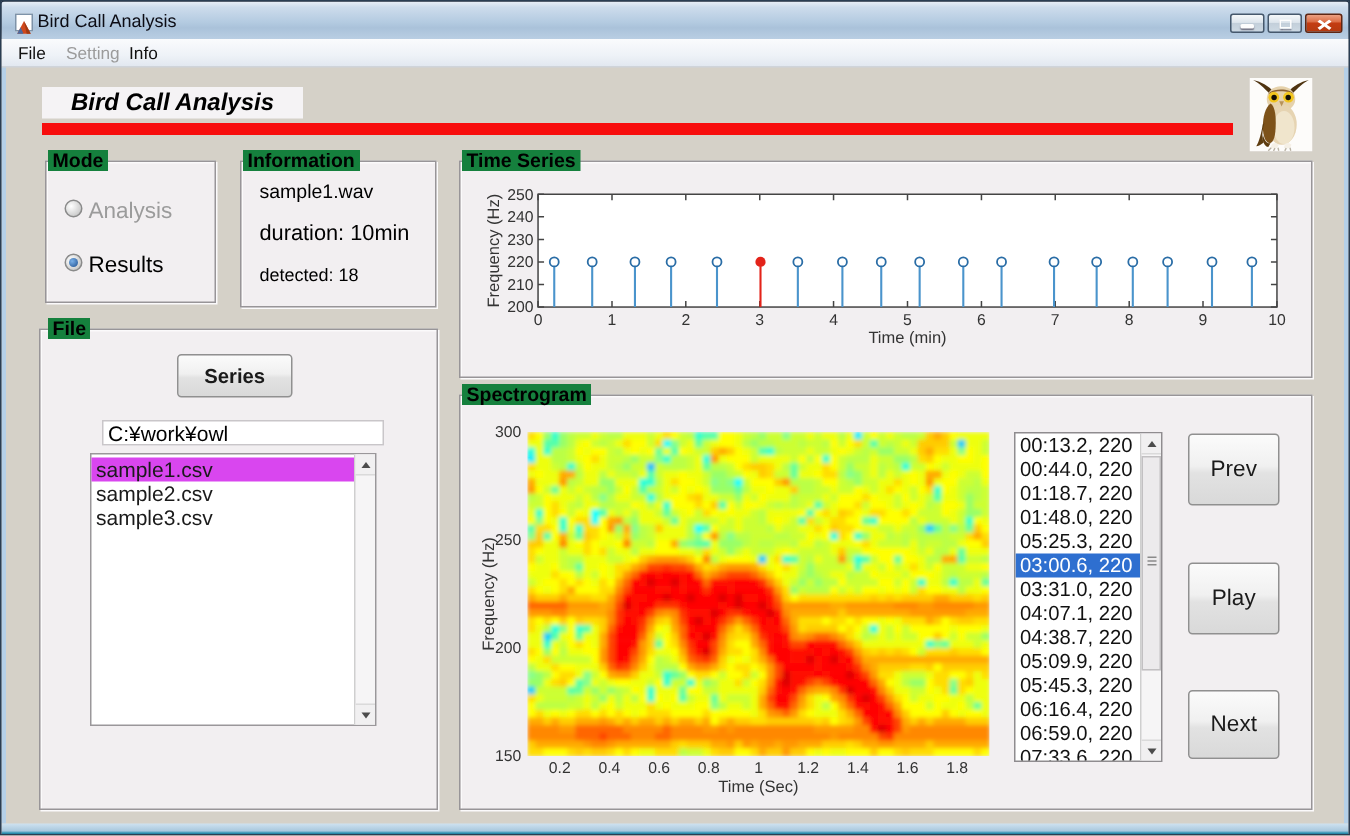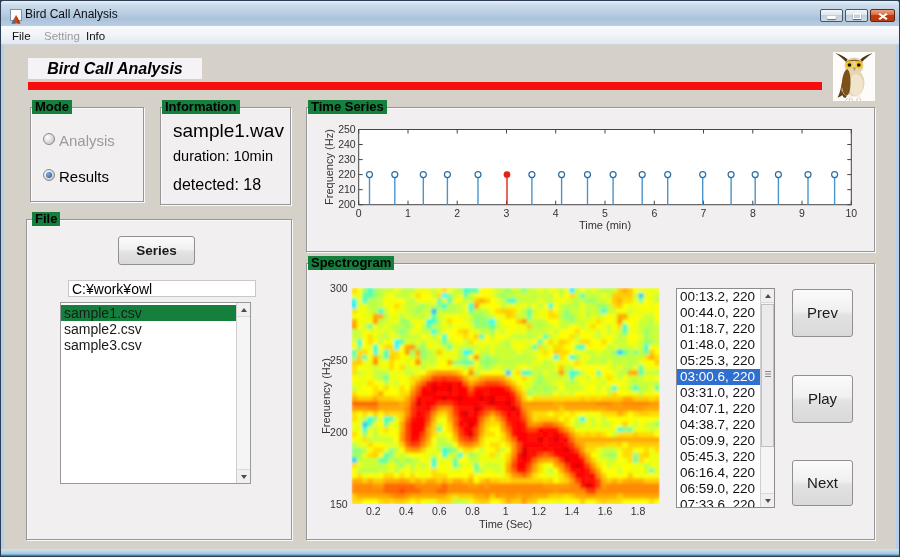--- a/index.html
+++ b/index.html
@@ -30,21 +30,21 @@
 #redbar{position:absolute;left:27px;top:37px;width:794px;height:8px;background:#f70d0d}
 #owl{position:absolute;left:832px;top:7px;width:42px;height:49px}
 .radio{position:absolute;width:12px;height:12px;border-radius:50%;background:radial-gradient(circle at 35% 35%,#fff,#cfcfcf 70%,#9a9a9a);border:1px solid #8a8a8a}
 .radio.on::after{content:"";position:absolute;left:2px;top:2px;width:6px;height:6px;border-radius:50%;background:radial-gradient(circle at 35% 35%,#7ab0e8,#1e4f8f)}
 .btn{position:absolute;border:1px solid #909090;border-radius:3px;
  background:linear-gradient(#fbfbfb 0%,#f0f0f0 45%,#e2e2e2 55%,#d9d9d9 100%);
  text-align:center;color:#1a1a1a;font-size:15px}
 .edit{position:absolute;background:#fff;border:1px solid #c9c6c9;font-size:14px;color:#000}
 #flist{position:absolute;left:59px;top:302px;width:191px;height:182px;background:#fff;border:1px solid #9a979a;font-size:14px;padding-top:2px}
 #flist .item{height:16px;line-height:16px;padding-left:3px;color:#1a1a1a}
-#flist .item.sel{background:#15803d}
+#flist .item.sel{background:#d946ef}
 .sbar{position:absolute;right:0;top:0;width:14px;height:100%;background:#f6f5f6;border-left:1px solid #cfcfcf}
 .sb-up,.sb-dn{position:absolute;left:0;width:13px;height:14px;background:#f1f0f1}
 .sb-up{top:0;border-bottom:1px solid #dadada}
 .sb-dn{bottom:0;border-top:1px solid #dadada}
 .tri-up{position:absolute;left:3.5px;top:5px;width:0;height:0;border-left:3px solid transparent;border-right:3px solid transparent;border-bottom:4px solid #4c4c4c}
 .tri-dn{position:absolute;left:3.5px;top:5px;width:0;height:0;border-left:3px solid transparent;border-right:3px solid transparent;border-top:4px solid #4c4c4c}
 #speclist{position:absolute;left:675px;top:243px;width:99px;height:220px;background:#ffffff;border:1px solid #8f8c8f;font-size:13.5px;overflow:hidden}
 #speclist .row{height:16px;line-height:16px;padding-left:3px;white-space:nowrap;color:#111}
 #speclist .row.sel{background:#2e6fd0;color:#fff}
 #spthumb{position:absolute;left:0;top:15px;width:13px;height:143px;background:#eceaec;border:1px solid #c2c0c2}
@@ -81,23 +81,23 @@
   <div class="panel" style="left:29px;top:62px;width:114px;height:95px">
     <span class="plabel">Mode</span>
     <span class="radio" style="left:12px;top:25px"></span>
     <span style="position:absolute;left:28px;top:24px;font-size:15px;color:#9b9b9b">Analysis</span>
     <span class="radio on" style="left:12px;top:61px"></span>
     <span style="position:absolute;left:28px;top:60px;font-size:15px;color:#000">Results</span>
   </div>
 
   <div class="panel" style="left:159px;top:62px;width:131px;height:98px">
     <span class="plabel">Information</span>
-    <span style="position:absolute;left:12px;top:12px;font-size:19px">sample1.wav</span>
+    <span style="position:absolute;left:12px;top:12px;font-size:13px">sample1.wav</span>
     <span style="position:absolute;left:12px;top:40px;font-size:14.5px">duration: 10min</span>
-    <span style="position:absolute;left:12px;top:68px;font-size:16px">detected: 18</span>
+    <span style="position:absolute;left:12px;top:68px;font-size:12px">detected: 18</span>
   </div>
 
   <div class="panel" style="left:25px;top:174px;width:266px;height:321px">
     <span class="plabel" style="left:5px">File</span>
   </div>
   <div class="btn" style="left:117px;top:191px;width:77px;height:29px;line-height:27px;font-weight:bold;font-size:13.5px">Series</div>
   <div class="edit" style="left:67px;top:235px;width:188px;height:17px;line-height:16px;padding-left:3px">C:¥work¥owl</div>
   <div id="flist" style="top:257px">
     <div class="item sel">sample1.csv</div>
     <div class="item">sample2.csv</div>

